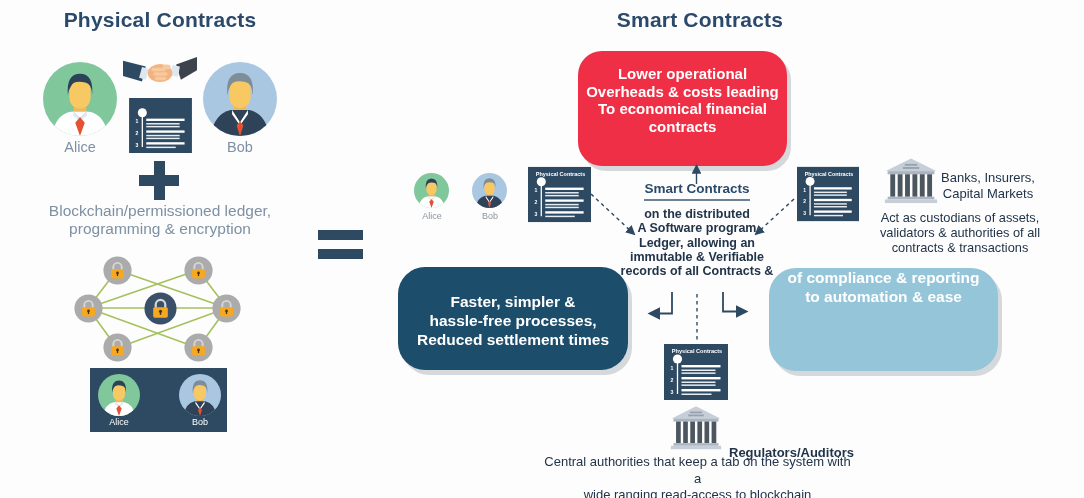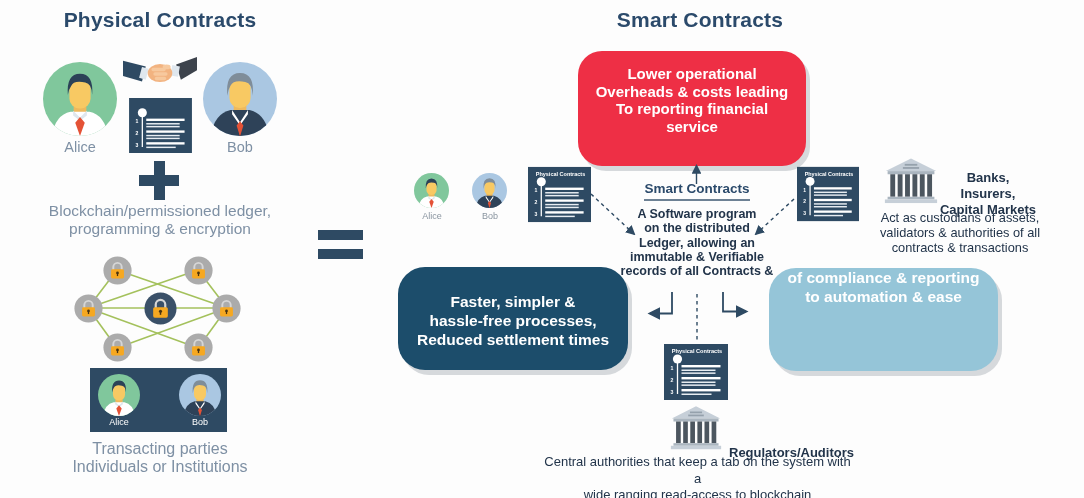--- a/index.html
+++ b/index.html
@@ -16,21 +16,21 @@
   .name-sm{font-size:9px;color:#8a95a0;}
   .name-box{font-size:9px;color:#ffffff;}
   .para15{font-size:15.5px;line-height:18px;}
   .para16{font-size:16px;line-height:18px;}
   .benefit{border-radius:24px;color:#fff;font-weight:bold;box-shadow:4px 5px 0 rgba(125,135,145,.30);}
   .benefit div{white-space:nowrap;}
   .b-top{font-size:15px;line-height:17.5px;padding-top:14px;}
   .b-side{font-size:15.5px;line-height:19px;}
   .center-label{font-size:13.5px;font-weight:bold;color:#2b4a6b;border-bottom:2px solid #6d8194;padding-bottom:3px;}
   .desc{font-size:12.5px;line-height:14.3px;font-weight:bold;color:#22344a;}
-  .banks-label{font-size:13px;line-height:16px;font-weight:bold;}
+  .banks-label{font-size:13px;line-height:16px;font-weight:normal;}
   .small-note{font-size:12.8px;line-height:15px;}
   .reg-label{font-size:13px;font-weight:bold;}
   .bottom-note{font-size:13px;line-height:16.5px;}
   .bar{background:#2e4a63;position:absolute;}
   .partybox{background:#2e4a63;}
   svg text{font-family:"Liberation Sans","DejaVu Sans",sans-serif;}
   .dochead{font-size:5.6px;font-weight:bold;fill:#ffffff;}
   .docnum{font-size:5.2px;font-weight:bold;fill:#ffffff;}
 </style>
 </head>
@@ -195,37 +195,33 @@
       </svg>
   </div>
   <div class="abs name-box ctr" style="left:94px;top:417px;width:50px">Alice</div>
   <div class="abs" style="left:179px;top:374px;width:42px;height:42px">
     <svg viewBox="0 0 70 70" width="42" height="42">
         <use href="#avatar-bob"></use>
       </svg>
   </div>
   <div class="abs name-box ctr" style="left:175px;top:417px;width:50px">Bob</div>
 
-  <div class="abs muted para16 ctr" style="left:20px;top:440px;width:280px">
-    <div>Transacting parties</div>
-    <div>Individuals or Institutions</div>
-  </div>
 
   <div>
     <div class="bar" style="left:318px;top:230px;width:45px;height:10px"></div>
     <div class="bar" style="left:318px;top:249px;width:45px;height:10px"></div>
   </div>
 
   <div class="abs title ctr" style="left:580px;top:8px;width:240px">Smart Contracts</div>
 
-  <div class="abs benefit ctr b-top" style="left: 578px; top: 51px; width: 228px; height: 101px; background: rgb(238, 47, 69);">
+  <div class="abs benefit ctr b-top" style="left: 578px; top: 51px; width: 209px; height: 101px; background: rgb(238, 47, 69);">
     <div>Lower operational</div>
     <div>Overheads &amp; costs leading</div>
-    <div>To reporting financial</div>
-    <div>service</div>
+    <div>To economical financial</div>
+    <div>contracts</div>
   </div>
 
   <div class="abs" style="left:414px;top:173px;width:35px;height:35px">
     <svg viewBox="0 0 70 70" width="35" height="35">
         <use href="#avatar-alice"></use>
       </svg>
   </div>
   <div class="abs name-sm ctr" style="left:407px;top:211px;width:50px">Alice</div>
   <div class="abs" style="left:472px;top:173px;width:35px;height:35px">
     <svg viewBox="0 0 70 70" width="35" height="35">
@@ -249,22 +245,22 @@
       <use href="#doc-body"></use>
       <text x="33" y="9" class="dochead" text-anchor="middle">Physical Contracts</text>
       <text x="8" y="25.5" class="docnum" text-anchor="middle">1</text>
       <text x="8" y="37.5" class="docnum" text-anchor="middle">2</text>
       <text x="8" y="49.5" class="docnum" text-anchor="middle">3</text>
     </svg>
   </div>
 
   <div class="abs center-label ctr" style="left:644px;top:181px;width:106px">Smart Contracts</div>
   <div class="abs desc ctr" style="left:617px;top:207px;width:160px">
+    <div>on the distributed</div>
     <div>A Software program</div>
-    <div>on the distributed</div>
     <div>Ledger, allowing an</div>
     <div>immutable &amp; Verifiable</div>
     <div>records of all Contracts &amp;</div>
   </div>
 
   <div class="abs" style="left:884px;top:158px;width:54px;height:46px">
     <svg viewBox="0 0 60 50" width="54" height="46">
         <use href="#bank"></use>
       </svg>
   </div>

